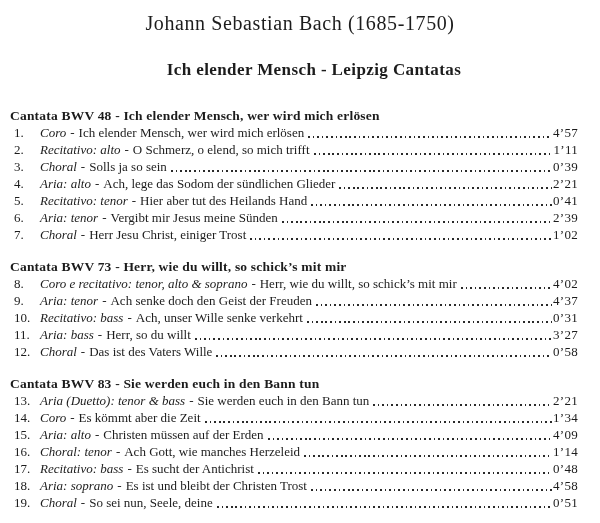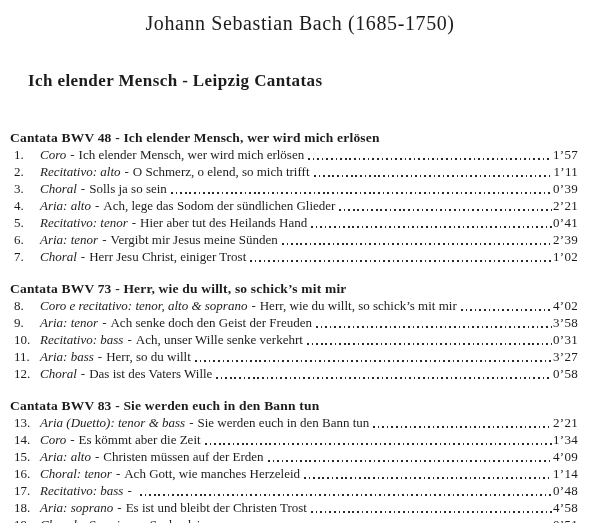--- a/index.html
+++ b/index.html
@@ -12,29 +12,30 @@
   }
   .page { padding-top:8px; }
   .page-title {
     text-align:center;
     font-size:20px;
     font-weight:400;
     letter-spacing:0.6px;
     line-height:30px;
   }
   .page-subtitle {
+    text-align:center;
     font-size:17px;
     font-weight:700;
     letter-spacing:0.4px;
-    margin-top:32px;
+    margin-top:21px;
     line-height:21px;
     padding-left:28px;
   }
   .tracklist {
-    margin-top:38px;
+    margin-top:27px;
     padding-left:10px;
     padding-right:22px;
   }
   .cantata { margin-top:15px; }
   .cantata:first-child { margin-top:0; }
   .section-header {
     font-size:13.5px;
     font-weight:700;
     line-height:17px;
     letter-spacing:0.2px;
@@ -75,21 +76,21 @@
   </header>
   <main class="tracklist">
       <section class="cantata">
         <h3 class="section-header">Cantata BWV 48 - Ich elender Mensch, wer wird mich erlösen</h3>
         <div class="track">
           <span class="num">1.</span>
           <span class="type">Coro</span>
           <span class="sep">-</span>
           <span class="title">Ich elender Mensch, wer wird mich erlösen</span>
           <span class="leader"></span>
-          <span class="dur">1’57</span>
+          <span class="dur">4’57</span>
         </div>
         <div class="track">
           <span class="num">2.</span>
           <span class="type">Recitativo: alto</span>
           <span class="sep">-</span>
           <span class="title">O Schmerz, o elend, so mich trifft</span>
           <span class="leader"></span>
           <span class="dur">1’11</span>
         </div>
         <div class="track">
@@ -142,21 +143,21 @@
           <span class="title">Herr, wie du willt, so schick’s mit mir</span>
           <span class="leader"></span>
           <span class="dur">4’02</span>
         </div>
         <div class="track">
           <span class="num">9.</span>
           <span class="type">Aria: tenor</span>
           <span class="sep">-</span>
           <span class="title">Ach senke doch den Geist der Freuden</span>
           <span class="leader"></span>
-          <span class="dur">3’58</span>
+          <span class="dur">4’37</span>
         </div>
         <div class="track">
           <span class="num">10.</span>
           <span class="type">Recitativo: bass</span>
           <span class="sep">-</span>
           <span class="title">Ach, unser Wille senke verkehrt</span>
           <span class="leader"></span>
           <span class="dur">0’31</span>
         </div>
         <div class="track">
@@ -207,20 +208,21 @@
           <span class="type">Choral: tenor</span>
           <span class="sep">-</span>
           <span class="title">Ach Gott, wie manches Herzeleid</span>
           <span class="leader"></span>
           <span class="dur">1’14</span>
         </div>
         <div class="track">
           <span class="num">17.</span>
           <span class="type">Recitativo: bass</span>
           <span class="sep">-</span>
+          <span class="title">Es sucht der Antichrist</span>
           <span class="leader"></span>
           <span class="dur">0’48</span>
         </div>
         <div class="track">
           <span class="num">18.</span>
           <span class="type">Aria: soprano</span>
           <span class="sep">-</span>
           <span class="title">Es ist und bleibt der Christen Trost</span>
           <span class="leader"></span>
           <span class="dur">4’58</span>

